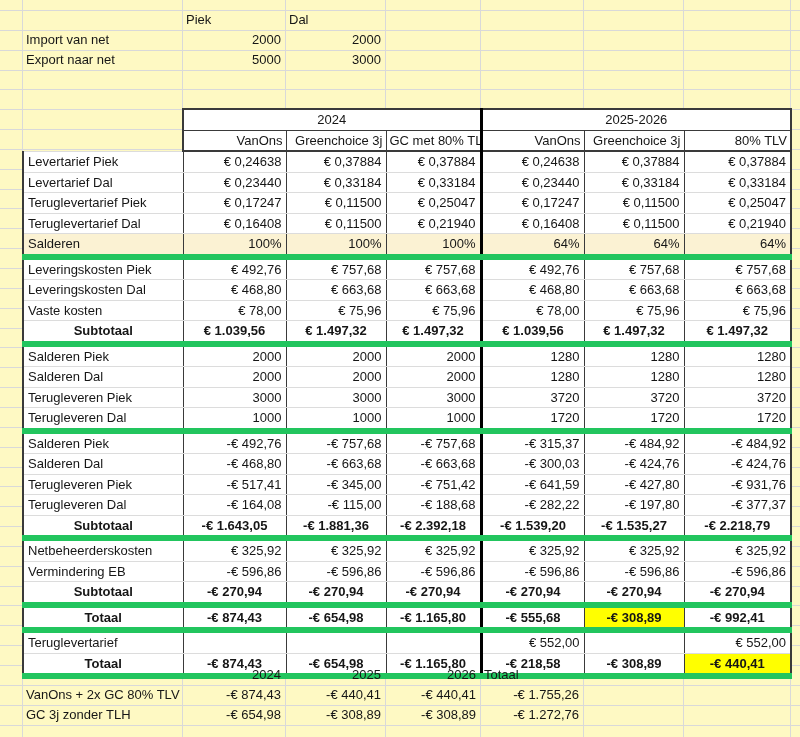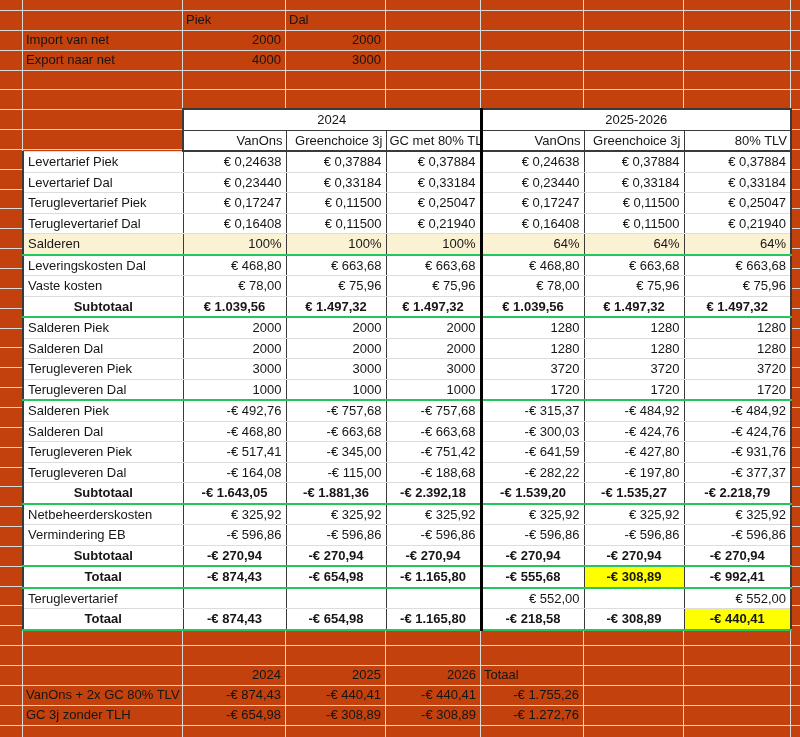--- a/index.html
+++ b/index.html
@@ -1,21 +1,21 @@
 <!DOCTYPE html>
 <html style="--hl: #FFFF00; --cream: #FBF2D3;"><head>
 <meta charset="utf-8">
 <style>
   html,body { margin:0; padding:0; }
   body {
     width:800px; height:737px; background:#ffffff;
     font-family:"Liberation Sans", sans-serif;
   }
   .sheet {
-    position:relative; width:800px; height:737px; overflow:hidden; background:#c2410c;
+    position:relative; width:800px; height:737px; overflow:hidden; background:#fef9c3;
   }
   
   .hgrid {
     position:absolute; left:0; right:0; top:10px; bottom:0;
     background:repeating-linear-gradient(to bottom, #d9d9d9 0 1px, transparent 1px 19.85px);
     pointer-events:none;
   }
   .vline {
     position:absolute; top:0; bottom:0; width:1px; background:#d9d9d9; pointer-events:none;
   }
@@ -39,21 +39,21 @@
     background:#fff;
     border-left:1px solid #3a3a3a; border-right:1px solid #3a3a3a;
     border-top:1px solid #dcdcdc; border-bottom:1px solid #dcdcdc;
   }
   .main td.nob { border:none !important; background:transparent; }
   .main td.first { border-left:2px solid #3a3a3a; }
   .main td.last  { border-right:2px solid #3a3a3a; }
   .main td.gd    { border-left:3px solid #000; }
   .main tr.ghdr td.box { border-top:2px solid #3a3a3a; border-bottom:1px solid #3a3a3a; text-align:center; }
   .main tr.chdr td { border-top:1px solid #3a3a3a; border-bottom:2px solid #3a3a3a; padding:0 3px; }
-  .main tr.sec td  { border-bottom:2px solid #22c55e; }
+  .main tr.sec td  { border-bottom:6px solid #22c55e; }
   .main tr.bold td { font-weight:700;text-align:center; }
   .main tr.cream td { background:var(--cream,#fbf2d3); }
   .main td.hl { background:var(--hl,#ffff00); }
 </style>
 </head>
 <body>
 
 <div class="sheet">
   <div class="hgrid"></div>
   <div class="vline" style="left:22px"></div>
@@ -77,21 +77,21 @@
       <td class="lbl">Piek</td>
       <td class="lbl">Dal</td>
     </tr>
     <tr>
       <td class="lbl">Import van net</td>
       <td class="num">2000</td>
       <td class="num">2000</td>
     </tr>
     <tr>
       <td class="lbl">Export naar net</td>
-      <td class="num">4000</td>
+      <td class="num">5000</td>
       <td class="num">3000</td>
     </tr>
   </tbody>
     </table>
 
   <table class="main">
     <colgroup>
       <col style="width:160px">
         <col style="width:103px">
         <col style="width:100px">
@@ -156,20 +156,29 @@
         <tr class="sec cream">
           <td class="lbl first">Salderen</td>
           <td class="num">100%</td>
           <td class="num">100%</td>
           <td class="num">100%</td>
           <td class="num gd">64%</td>
           <td class="num">64%</td>
           <td class="num last">64%</td>
         </tr>
         <tr>
+          <td class="lbl first">Leveringskosten Piek</td>
+          <td class="num">€ 492,76</td>
+          <td class="num">€ 757,68</td>
+          <td class="num">€ 757,68</td>
+          <td class="num gd">€ 492,76</td>
+          <td class="num">€ 757,68</td>
+          <td class="num last">€ 757,68</td>
+        </tr>
+        <tr>
           <td class="lbl first">Leveringskosten Dal</td>
           <td class="num">€ 468,80</td>
           <td class="num">€ 663,68</td>
           <td class="num">€ 663,68</td>
           <td class="num gd">€ 468,80</td>
           <td class="num">€ 663,68</td>
           <td class="num last">€ 663,68</td>
         </tr>
         <tr>
           <td class="lbl first">Vaste kosten</td>

